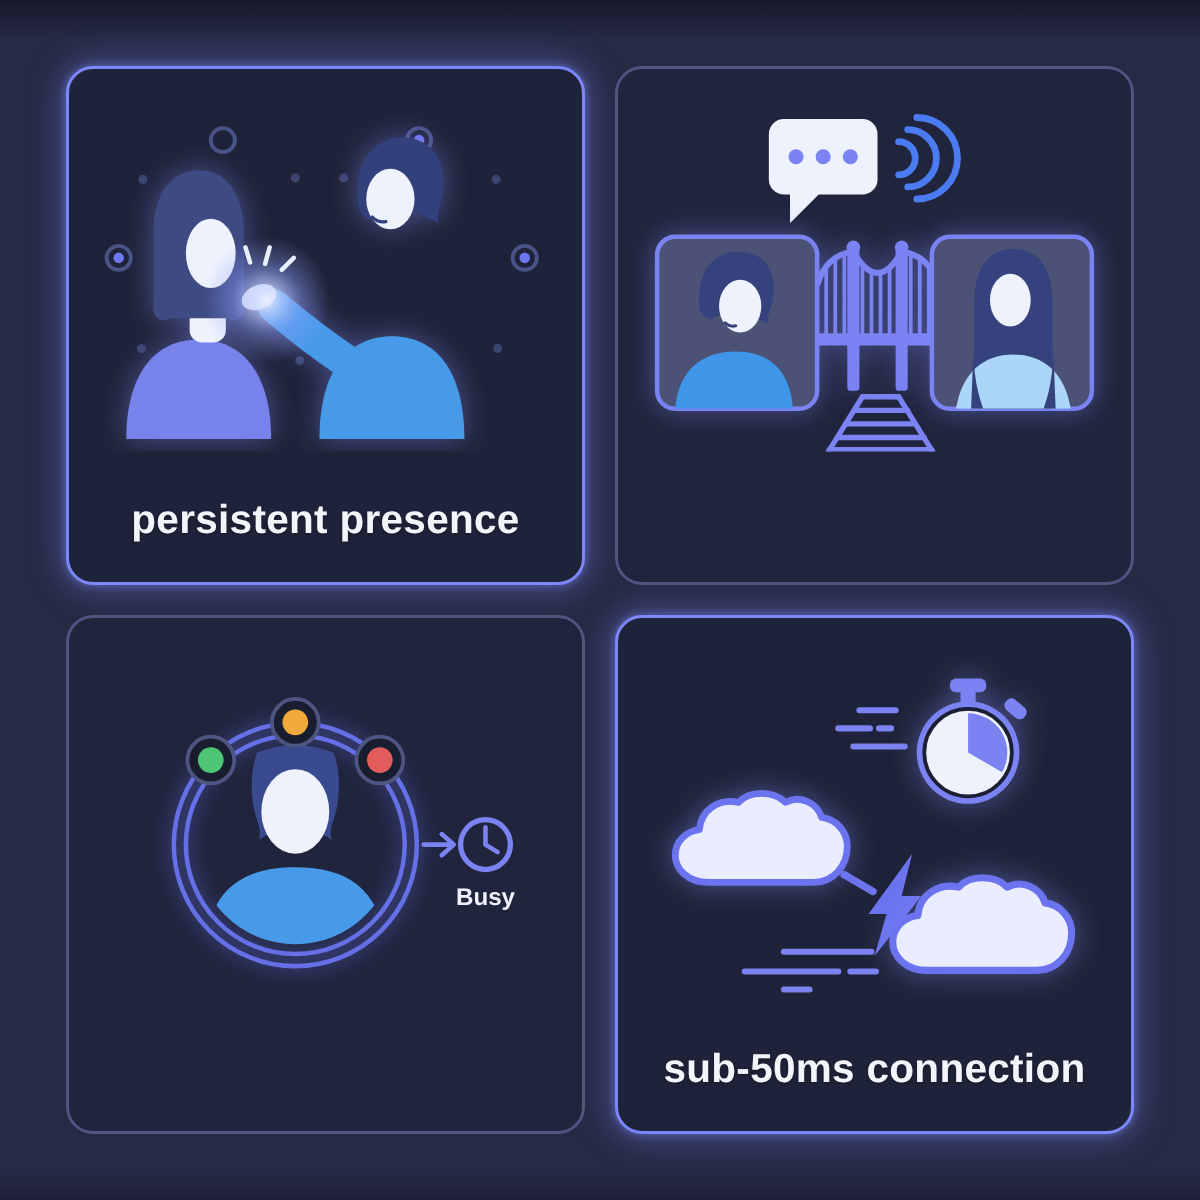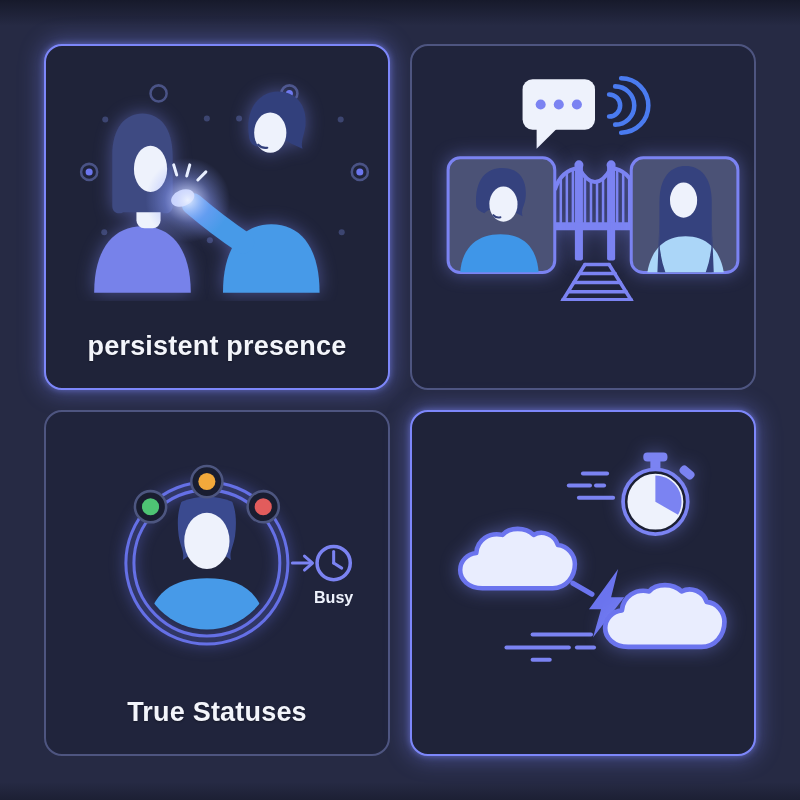--- a/index.html
+++ b/index.html
@@ -27,21 +27,21 @@
     display:flex;flex-direction:column;align-items:center;justify-content:flex-end;
     overflow:hidden;
   }
   .card.glow{
     border:2.5px solid #7d87fa;
     box-shadow:0 0 22px 3px rgba(124,134,250,.40), 0 0 6px 0 rgba(124,134,250,.55);
     background:#1f2339;
   }
   .art{
     position:absolute;inset:0 0 64px 0;
-    display:flex;align-items:center;justify-content:flex-end;
+    display:flex;align-items:center;justify-content:center;
   }
   .art svg{width:322px;height:232px;}
   .caption{
     position:relative;z-index:2;
     margin-bottom:26px;
     font-size:27px;font-weight:700;letter-spacing:.2px;
     color:#f3f5fb;text-align:center;
     text-shadow:0 1px 2px rgba(0,0,0,.35);
   }
   .soft-glow{filter:drop-shadow(0 0 9px rgba(129,139,248,.45));}
@@ -239,21 +239,20 @@
           </g>
 
           <g stroke="#7b83f2" fill="none" stroke-linecap="round">
             <circle cx="266" cy="125" r="16.5" stroke-width="3.5"></circle>
             <path d="M266,125 V113.5" stroke-width="3"></path>
             <path d="M266,125 L274,130" stroke-width="3"></path>
           </g>
           <text x="266" y="165" text-anchor="middle" font-size="16" font-weight="600" fill="#eef2fc" font-family="Liberation Sans, sans-serif">Busy</text>
         </svg>
       </div>
-      <div class="caption">True Statuses</div>
     </section>
 
     <section class="card glow">
       <div class="art">
         <svg viewBox="0 0 320 226">
 
           <g class="soft-glow">
             <rect x="210" y="15" width="24" height="9" rx="4" fill="#7b83f2"></rect>
             <rect x="217" y="21" width="10" height="11" fill="#7b83f2"></rect>
             <rect x="246" y="30" width="16" height="9" rx="4" fill="#7b83f2" transform="rotate(40 253 34)"></rect>
@@ -284,16 +283,17 @@
           </g>
 
           <g stroke="#7b83f2" stroke-width="4" stroke-linecap="round">
             <path d="M100,196 H158"></path>
             <path d="M74,209 H136"></path>
             <path d="M144,209 H161"></path>
             <path d="M100,221 H117"></path>
           </g>
         </svg>
       </div>
+      <div class="caption">sub-50ms connection</div>
     </section>
 
   </div>
 </div>
 
 </body></html>

